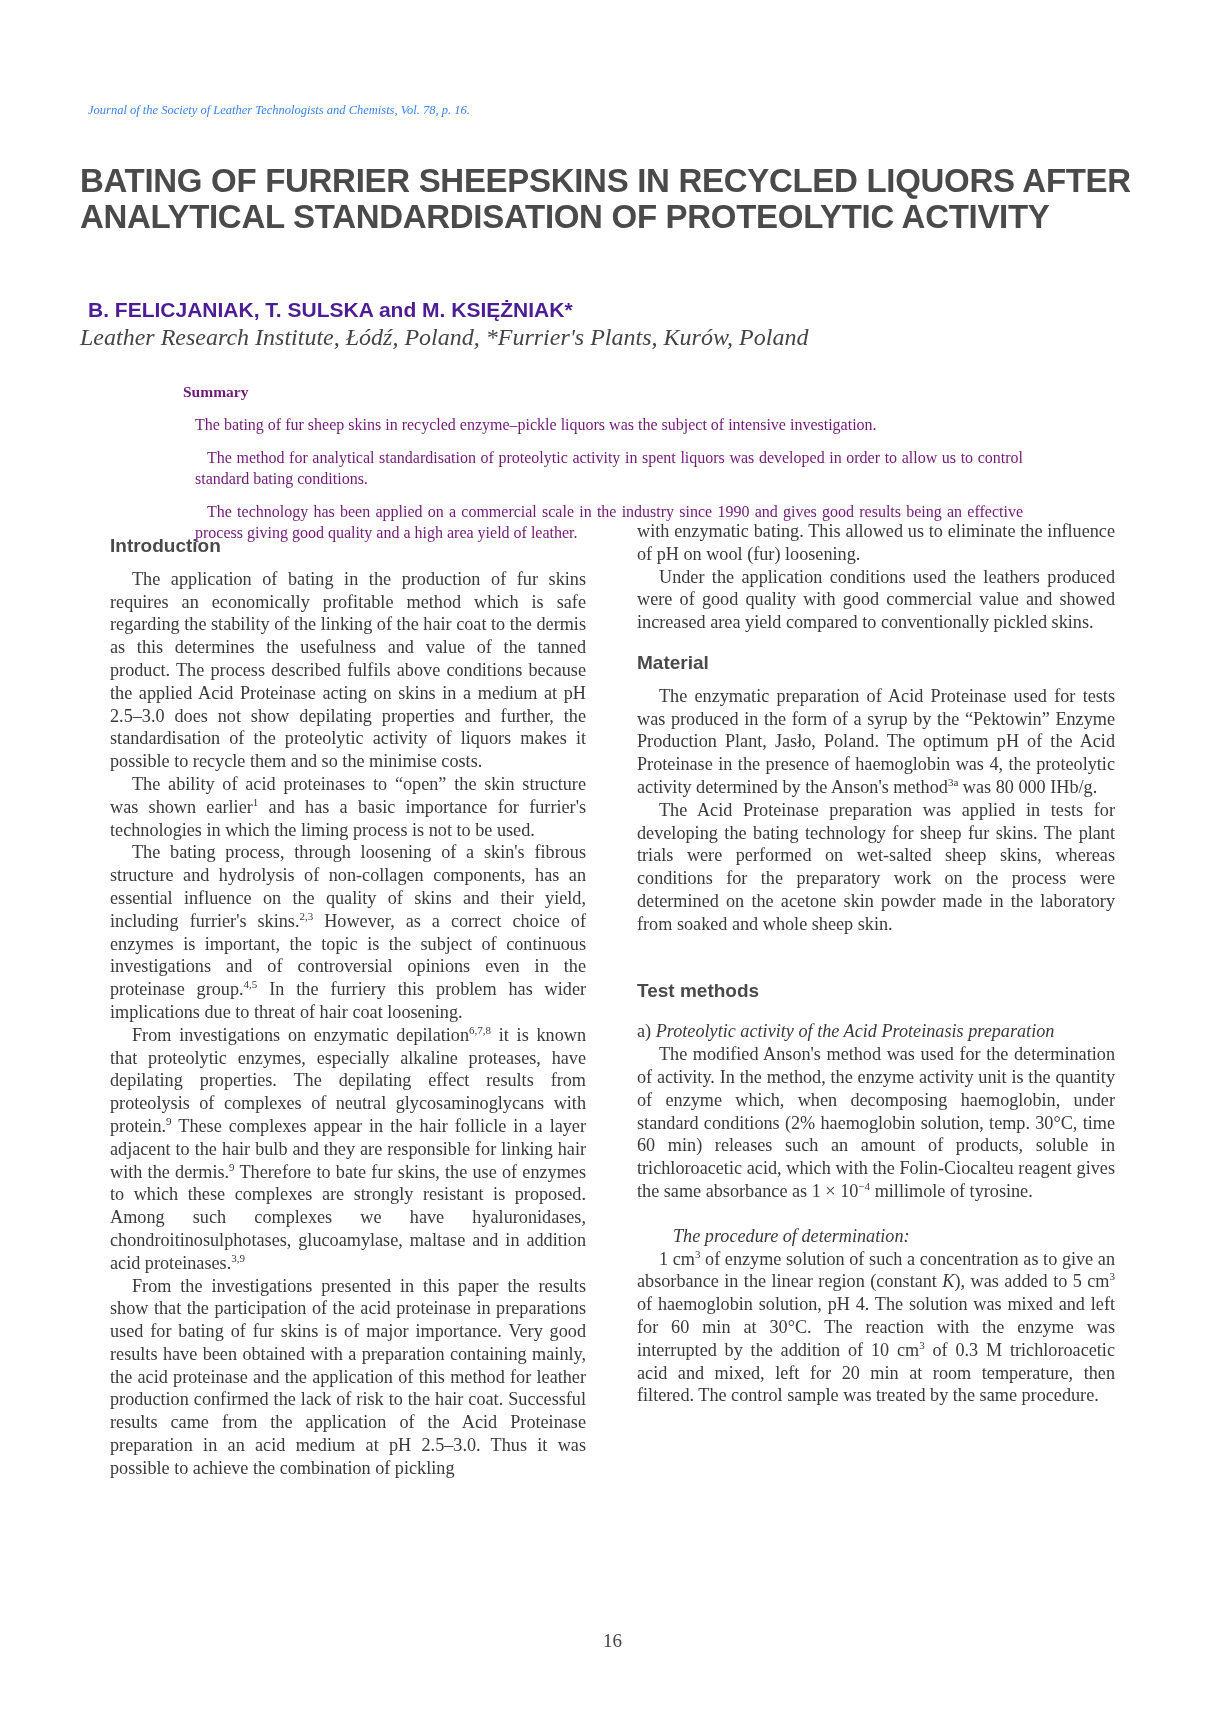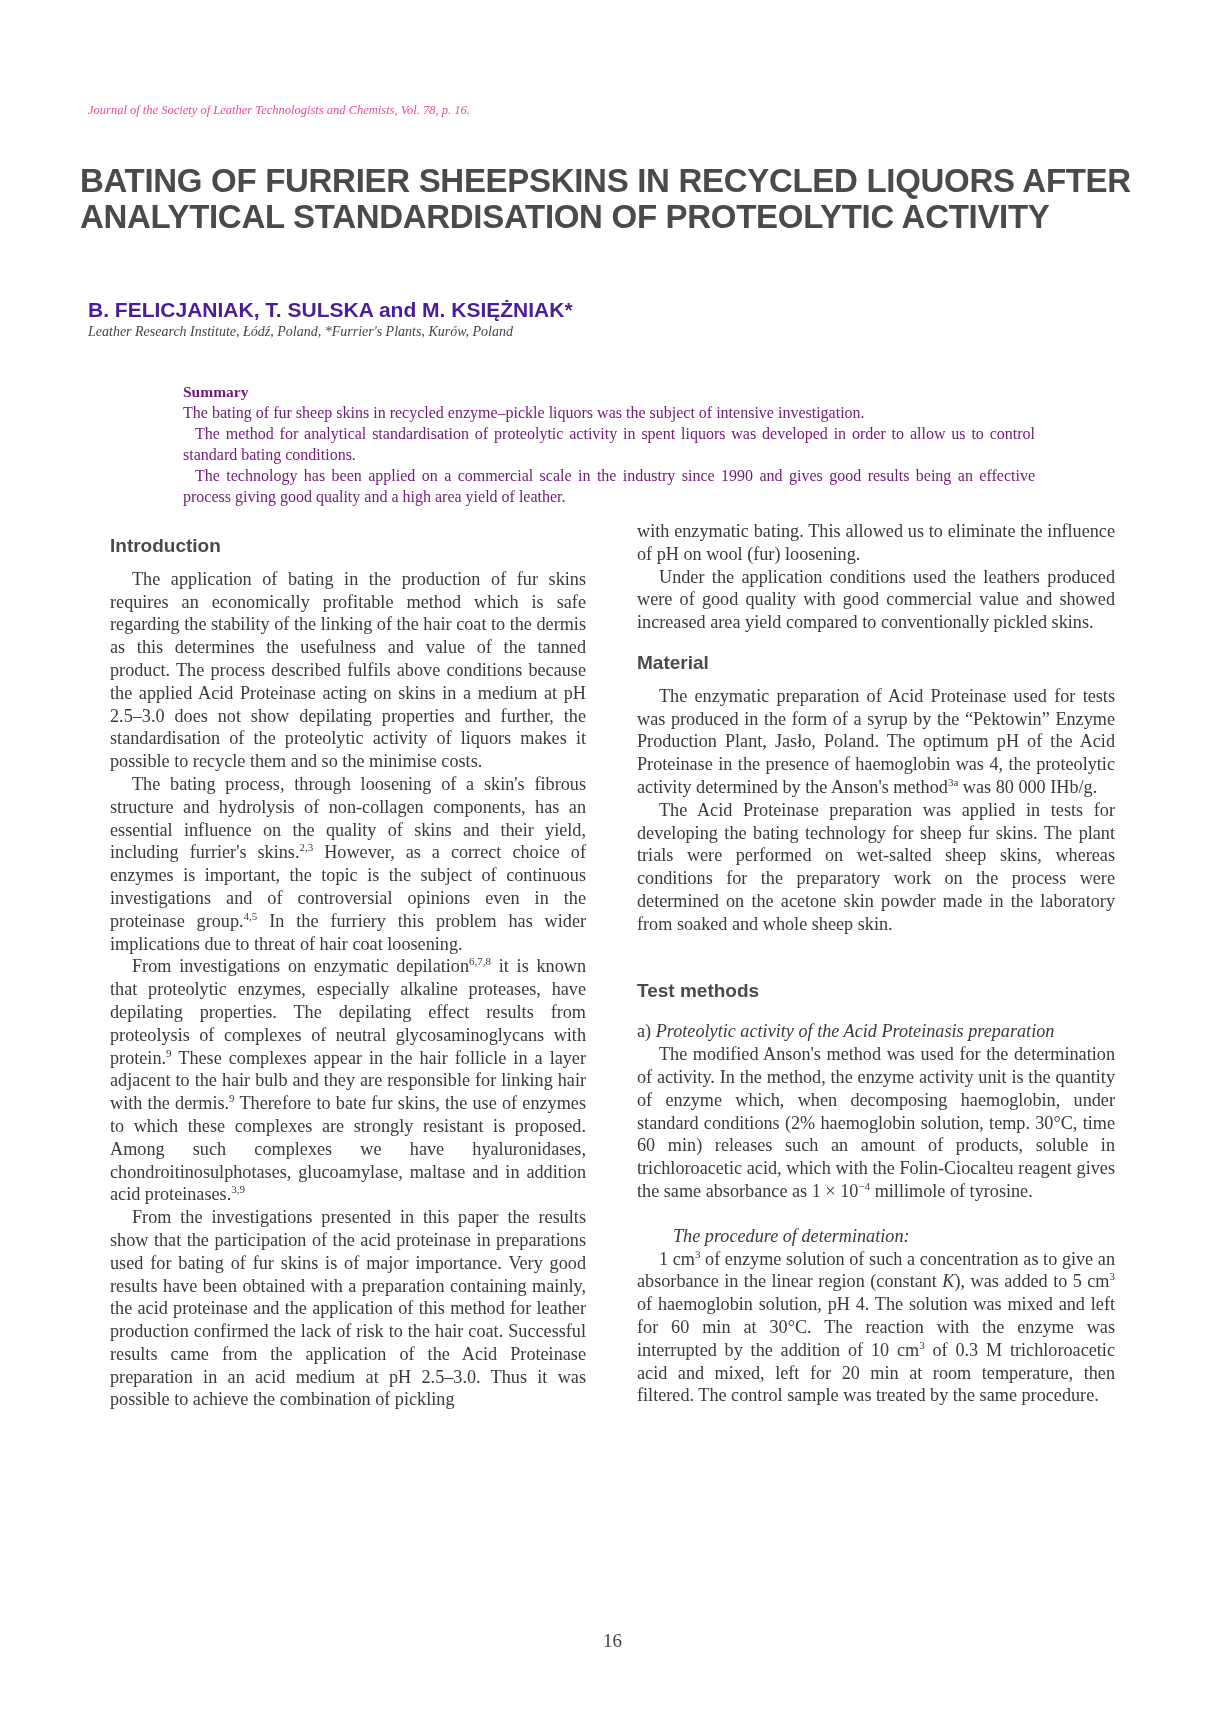--- a/index.html
+++ b/index.html
@@ -1,25 +1,25 @@
 <!DOCTYPE html>
 <html><head>
 <meta charset="utf-8">
 <style>
   html, body { margin: 0; padding: 0; background: #ffffff; }
   body { width: 1207px; height: 1723px; position: relative; overflow: hidden; color: #3a3a3a; }
   .serif { font-family: "Liberation Serif", "DejaVu Serif", serif; }
   .sans { font-family: "Liberation Sans", "DejaVu Sans", sans-serif; }
-  #journal-ref { position: absolute; left: 88px; top: 103px; font-size: 12.5px; font-style: italic; color: #ec4899; }
+  #journal-ref { position: absolute; left: 88px; top: 103px; font-size: 12.5px; font-style: italic; color: #3b82f6; }
   #title { position: absolute; left: 80px; top: 163px; width: 1060px; font-size: 33px; font-weight: bold; line-height: 36px; color: #4a4a4a; letter-spacing: -0.3px; margin: 0; }
   #authors { position: absolute; left: 88px; top: 298px; font-size: 21px; font-weight: bold; color: #4c1d95; }
-  #affiliation { position: absolute; left: 88px; top: 324px; font-size: 14px; font-style: italic; color: #444; }
+  #affiliation { position: absolute; left: 80px; top: 324px; font-size: 24px; font-style: italic; color: #444; }
   #summary { position: absolute; left: 183px; top: 381px; width: 852px; font-size: 16px; line-height: 21px; color: #701a75; text-align: justify; }
   #summary .summary-heading { font-weight: bold; font-size: 15.5px; }
-  #summary p { margin: 0; text-indent: 12px; }
+  #summary p { margin: 12px; text-indent: 12px; }
   #summary p.first { text-indent: 0; }
   .col { position: absolute; width: 476px; font-size: 18.2px; line-height: 22.8px; text-align: justify; color: #3a3a3a; }
   #col-left { left: 110px; top: 535px; }
   #col-right { left: 637px; top: 520px; width: 478px; }
   .col p { margin: 0; text-indent: 22px; }
   .col p.noindent { text-indent: 0; }
   .section-heading { font-family: "Liberation Sans", "DejaVu Sans", sans-serif; font-weight: bold; font-size: 19px; color: #4a4a4a; margin: 0 0 10px 0; }
   sup { font-size: 11px; line-height: 0; vertical-align: 7px; }
   .subhead { font-style: italic; margin: 0; }
   #page-number { position: absolute; left: 603px; top: 1630px; font-size: 19px; color: #444; }
@@ -37,20 +37,21 @@
 <div id="summary" class="serif">
   <div class="summary-heading">Summary</div>
   <p class="first">The bating of fur sheep skins in recycled enzyme–pickle liquors was the subject of intensive investigation.</p>
   <p>The method for analytical standardisation of proteolytic activity in spent liquors was developed in order to allow us to control standard bating conditions.</p>
   <p>The technology has been applied on a commercial scale in the industry since 1990 and gives good results being an effective process giving good quality and a high area yield of leather.</p>
 </div>
 
 <div id="col-left" class="col serif">
   <h2 class="section-heading">Introduction</h2>
   <p>The application of bating in the production of fur skins requires an economically profitable method which is safe regarding the stability of the linking of the hair coat to the dermis as this determines the usefulness and value of the tanned product. The process described fulfils above conditions because the applied Acid Proteinase acting on skins in a medium at pH 2.5–3.0 does not show depilating properties and further, the standardisation of the proteolytic activity of liquors makes it possible to recycle them and so the minimise costs.</p>
+  <p><span>The ability of acid proteinases to “open” the skin structure was shown earlier</span><sup>1</sup><span> and has a basic importance for furrier's technologies in which the liming process is not to be used.</span></p>
   <p><span>The bating process, through loosening of a skin's fibrous structure and hydrolysis of non-collagen components, has an essential influence on the quality of skins and their yield, including furrier's skins.</span><sup>2,3</sup><span> However, as a correct choice of enzymes is important, the topic is the subject of continuous investigations and of controversial opinions even in the proteinase group.</span><sup>4,5</sup><span> In the furriery this problem has wider implications due to threat of hair coat loosening.</span></p>
   <p><span>From investigations on enzymatic depilation</span><sup>6,7,8</sup><span> it is known that proteolytic enzymes, especially alkaline proteases, have depilating properties. The depilating effect results from proteolysis of complexes of neutral glycosaminoglycans with protein.</span><sup>9</sup><span> These complexes appear in the hair follicle in a layer adjacent to the hair bulb and they are responsible for linking hair with the dermis.</span><sup>9</sup><span> Therefore to bate fur skins, the use of enzymes to which these complexes are strongly resistant is proposed. Among such complexes we have hyaluronidases, chondroitinosulphotases, glucoamylase, maltase and in addition acid proteinases.</span><sup>3,9</sup></p>
   <p>From the investigations presented in this paper the results show that the participation of the acid proteinase in preparations used for bating of fur skins is of major importance. Very good results have been obtained with a preparation containing mainly, the acid proteinase and the application of this method for leather production confirmed the lack of risk to the hair coat. Successful results came from the application of the Acid Proteinase preparation in an acid medium at pH 2.5–3.0. Thus it was possible to achieve the combination of pickling</p>
 </div>
 
 <div id="col-right" class="col serif">
   <p class="noindent">with enzymatic bating. This allowed us to eliminate the influence of pH on wool (fur) loosening.</p>
   <p>Under the application conditions used the leathers produced were of good quality with good commercial value and showed increased area yield compared to conventionally pickled skins.</p>
 
   <h2 class="section-heading" style="margin-top:18px;">Material</h2>

